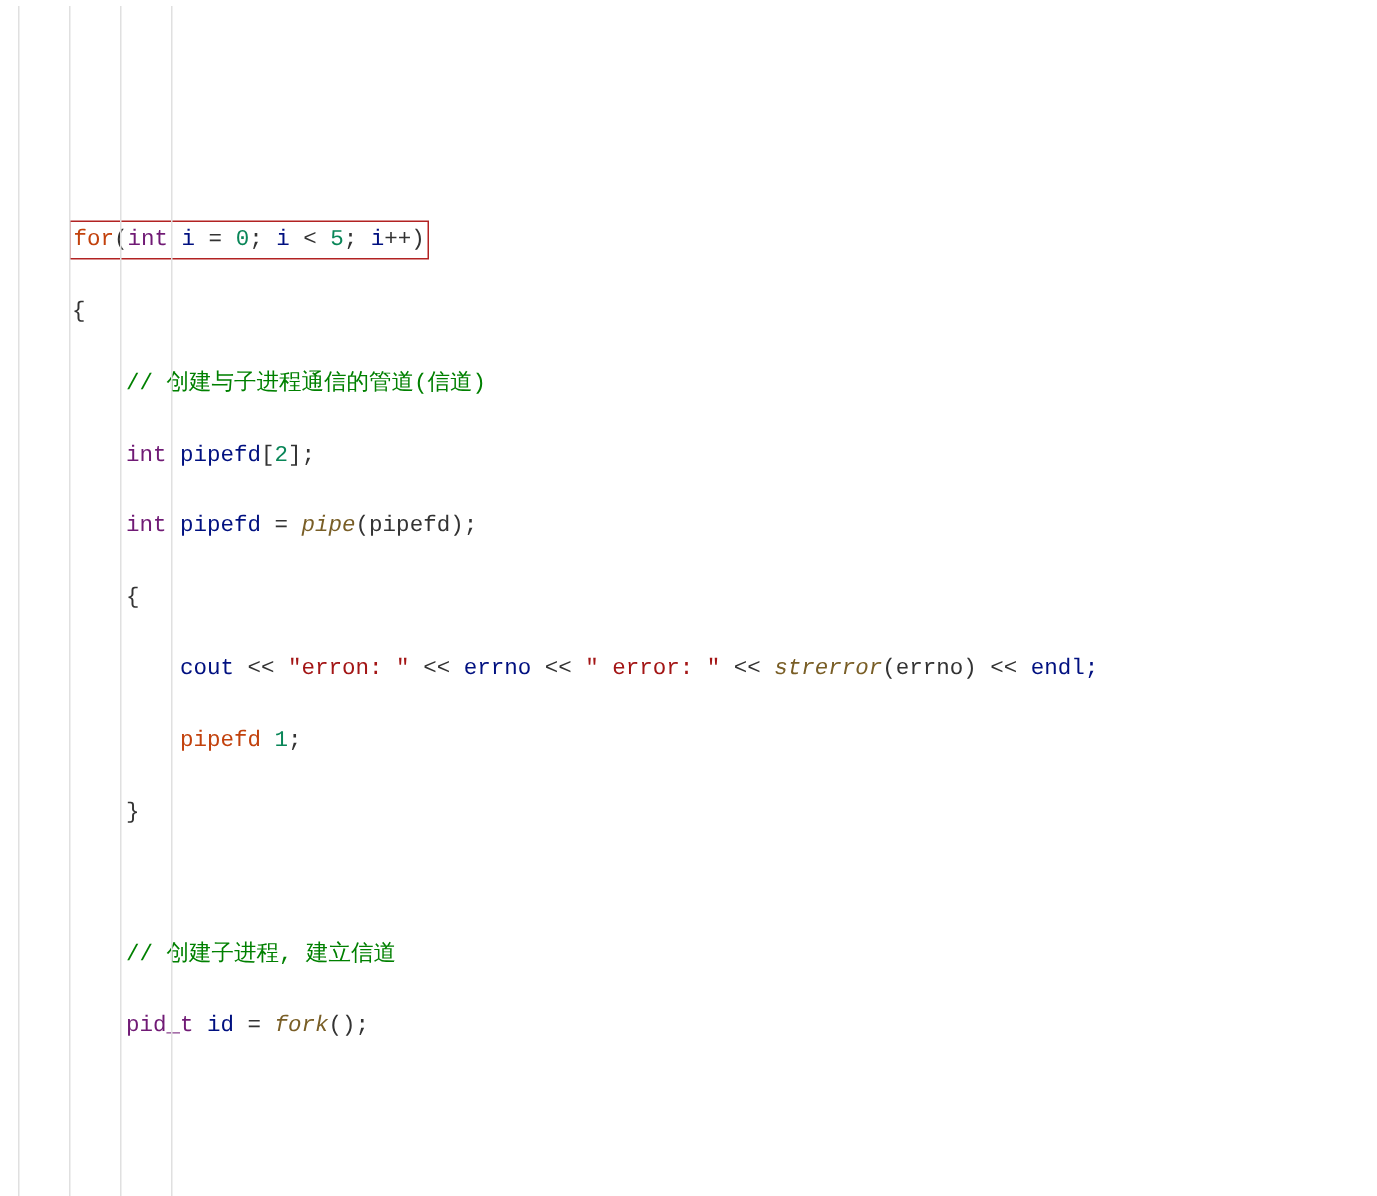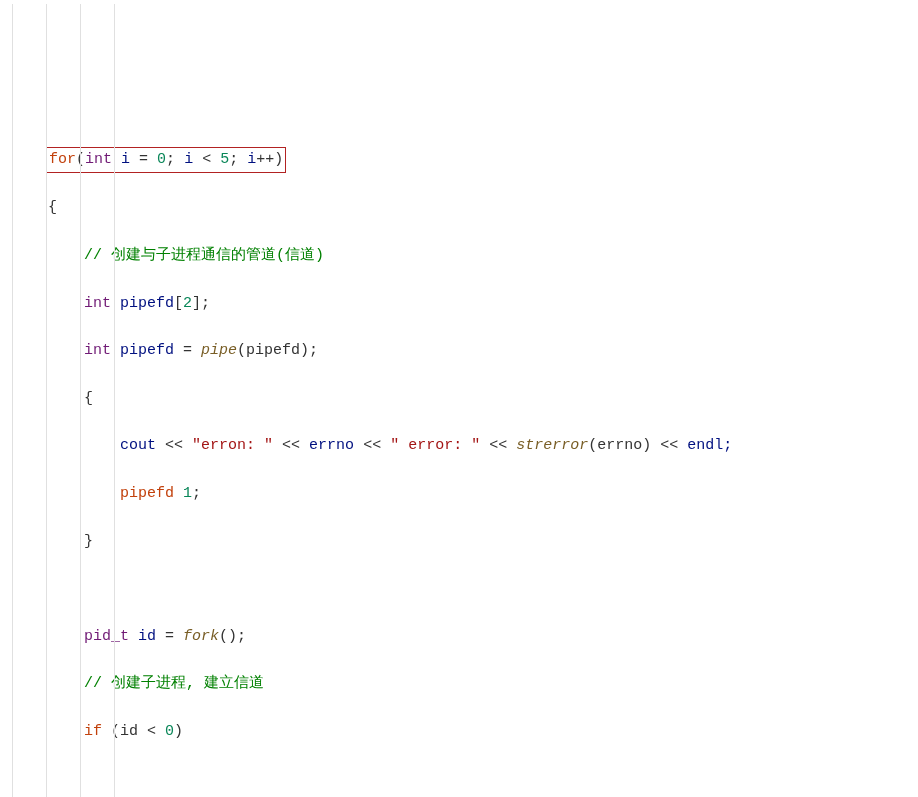--- a/index.html
+++ b/index.html
@@ -54,23 +54,22 @@
 <div class="line">    <span class="box-highlight"><span class="kw">for</span><span>(</span><span class="type">int</span><span class="var"> i </span><span>=</span><span class="num"> 0</span><span>; </span><span class="var">i </span><span>&lt;</span><span class="num"> 5</span><span>; </span><span class="var">i</span><span>++</span><span>)</span></span></div>
 <div class="line">    <span>{</span></div>
 <div class="line">        <span class="cmt">// 创建与子进程通信的管道(信道)</span></div>
 <div class="line">        <span class="type">int</span><span class="var"> pipefd</span><span>[</span><span class="num">2</span><span>];</span></div>
 <div class="line">        <span class="type">int</span><span class="var"> pipefd </span><span>=</span><span class="fn"> pipe</span><span>(pipefd);</span></div>
 <div class="line">        <span>{</span></div>
 <div class="line">            <span class="var">cout </span><span>&lt;&lt;</span><span class="str"> "erron: " </span><span>&lt;&lt;</span><span class="var"> errno </span><span>&lt;&lt;</span><span class="str"> " error: " </span><span>&lt;&lt;</span><span class="fn"> strerror</span><span>(errno) </span><span>&lt;&lt;</span><span class="var"> endl;</span></div>
 <div class="line">            <span class="kw">pipefd</span><span class="num"> 1</span><span>;</span></div>
 <div class="line">        <span>}</span></div>
 <div class="line"> </div>
+<div class="line">        <span class="cmt">// 创建子进程, 建立信道</span></div>
 <div class="line">        <span class="type">pid_t</span><span class="var"> id </span><span>=</span><span class="fn"> fork</span><span>();</span></div>
-<div class="line">        <span class="cmt">// 创建子进程, 建立信道</span></div>
-<div class="line">        <span class="kw">if</span><span> (id </span><span>&lt;</span><span class="num"> 0</span><span>)</span></div>
 
 
 
 
 
 
 
 
 
 

